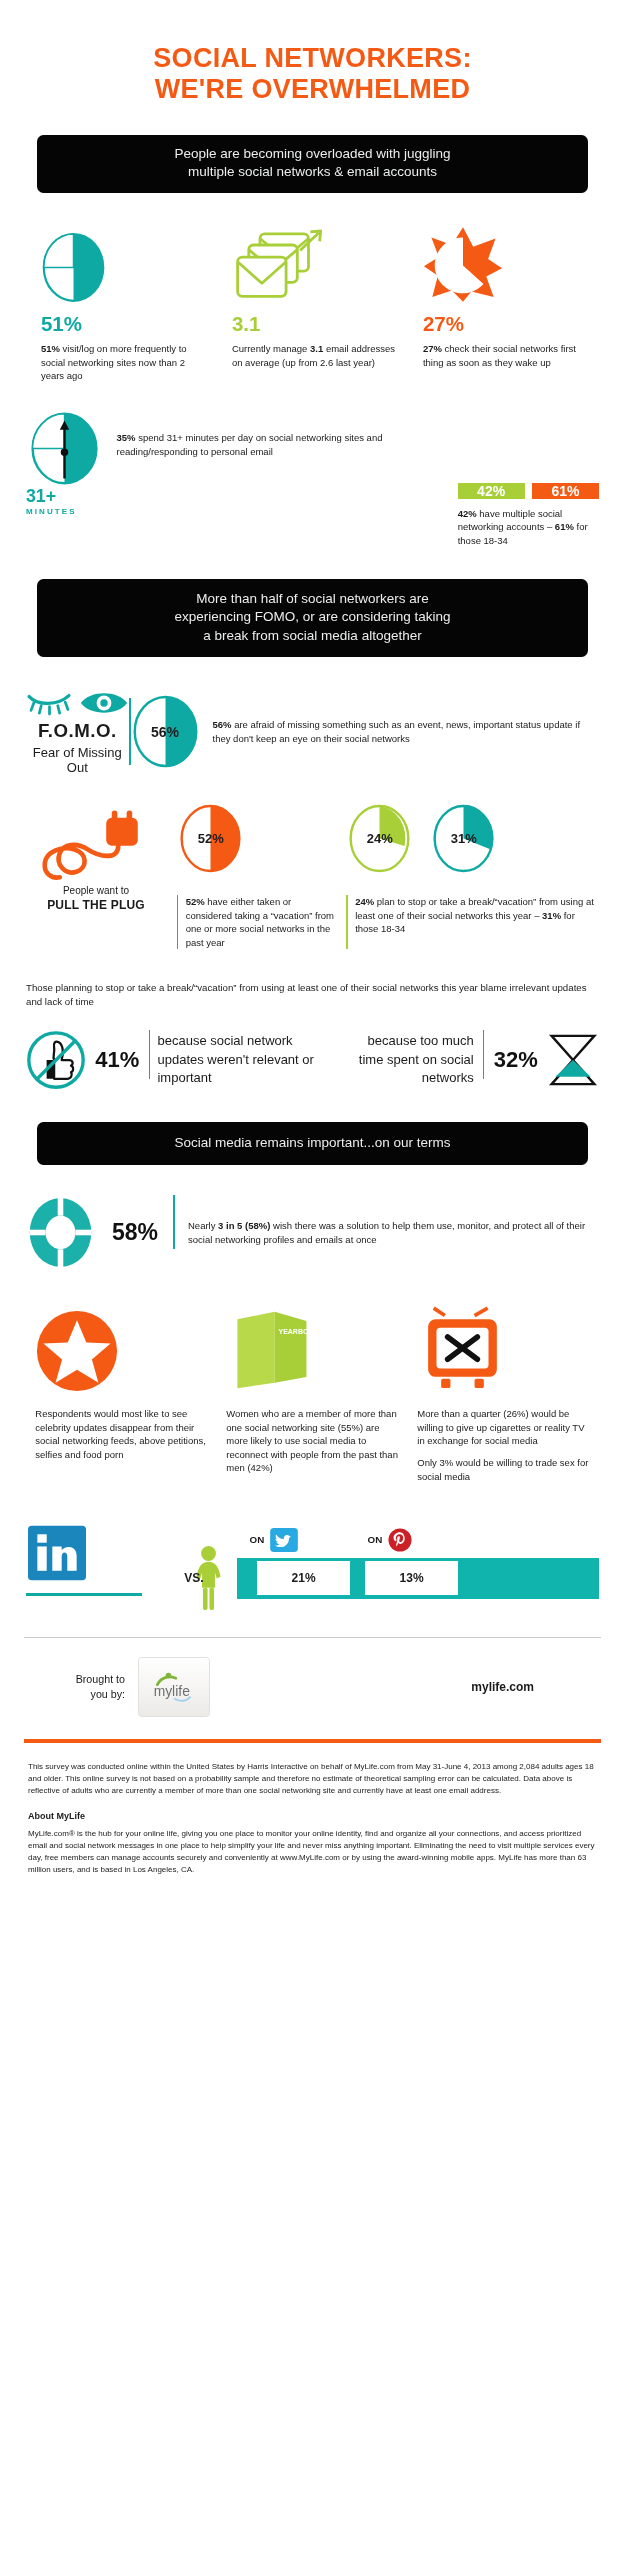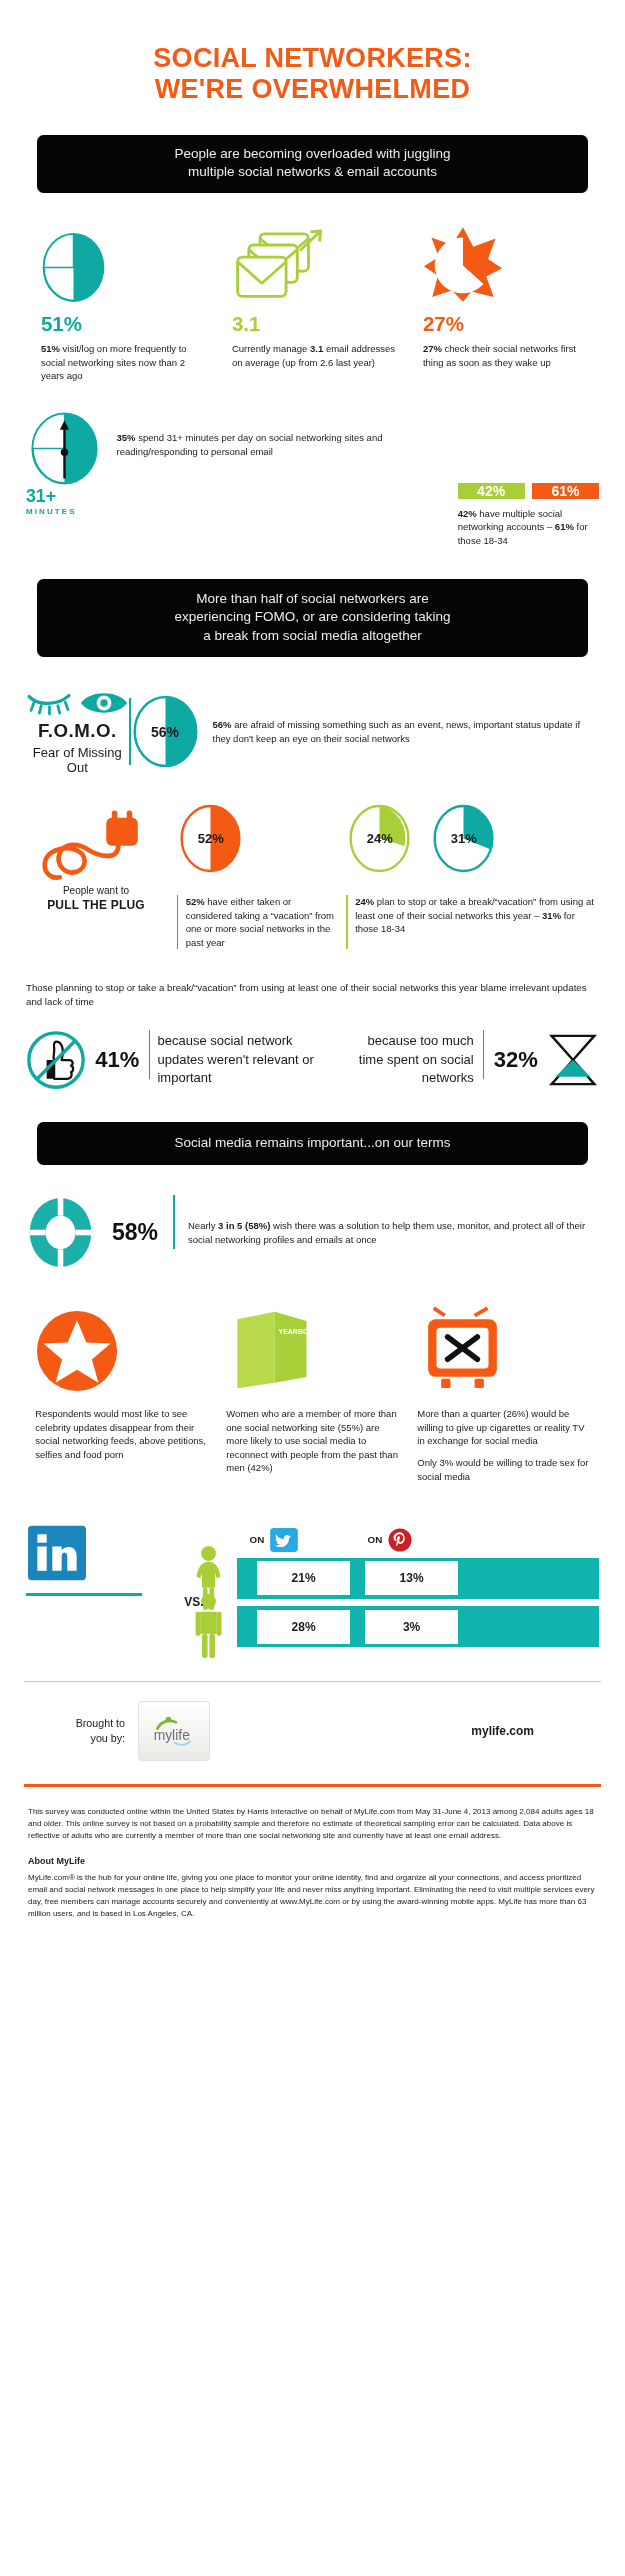--- a/index.html
+++ b/index.html
@@ -475,38 +475,20 @@
             </svg>
           </div>
           <div class="cmp-bar">
             <div class="cmp-pad"></div>
             <div class="cmp-cell">21%</div>
             <div class="cmp-gap"></div>
             <div class="cmp-cell">13%</div>
           </div>
         </div>
 
-        <div class="cmp-line" style="margin-top:3.7px">
-          <div class="cmp-fig">
-            <svg width="37" height="67" viewBox="0 0 40 72">
-              <circle cx="20" cy="9" r="8" fill="#a8cf38"></circle>
-              <path d="M11 20 L29 20 L29 44 L11 44 Z" fill="#a8cf38"></path>
-              <rect x="6" y="20" width="5" height="26" rx="2" fill="#a8cf38"></rect>
-              <rect x="29" y="20" width="5" height="26" rx="2" fill="#a8cf38"></rect>
-              <rect x="13" y="44" width="6" height="26" rx="2" fill="#a8cf38"></rect>
-              <rect x="21" y="44" width="6" height="26" rx="2" fill="#a8cf38"></rect>
-            </svg>
-          </div>
-          <div class="cmp-bar">
-            <div class="cmp-pad"></div>
-            <div class="cmp-cell">28%</div>
-            <div class="cmp-gap"></div>
-            <div class="cmp-cell">3%</div>
-          </div>
-        </div>
       </div>
     </div>
   </div>
 
   <div class="footer-rule"></div>
 
   <div class="brought">
     <div class="lbl">
       <div>Brought to</div>
       <div>you by:</div>

